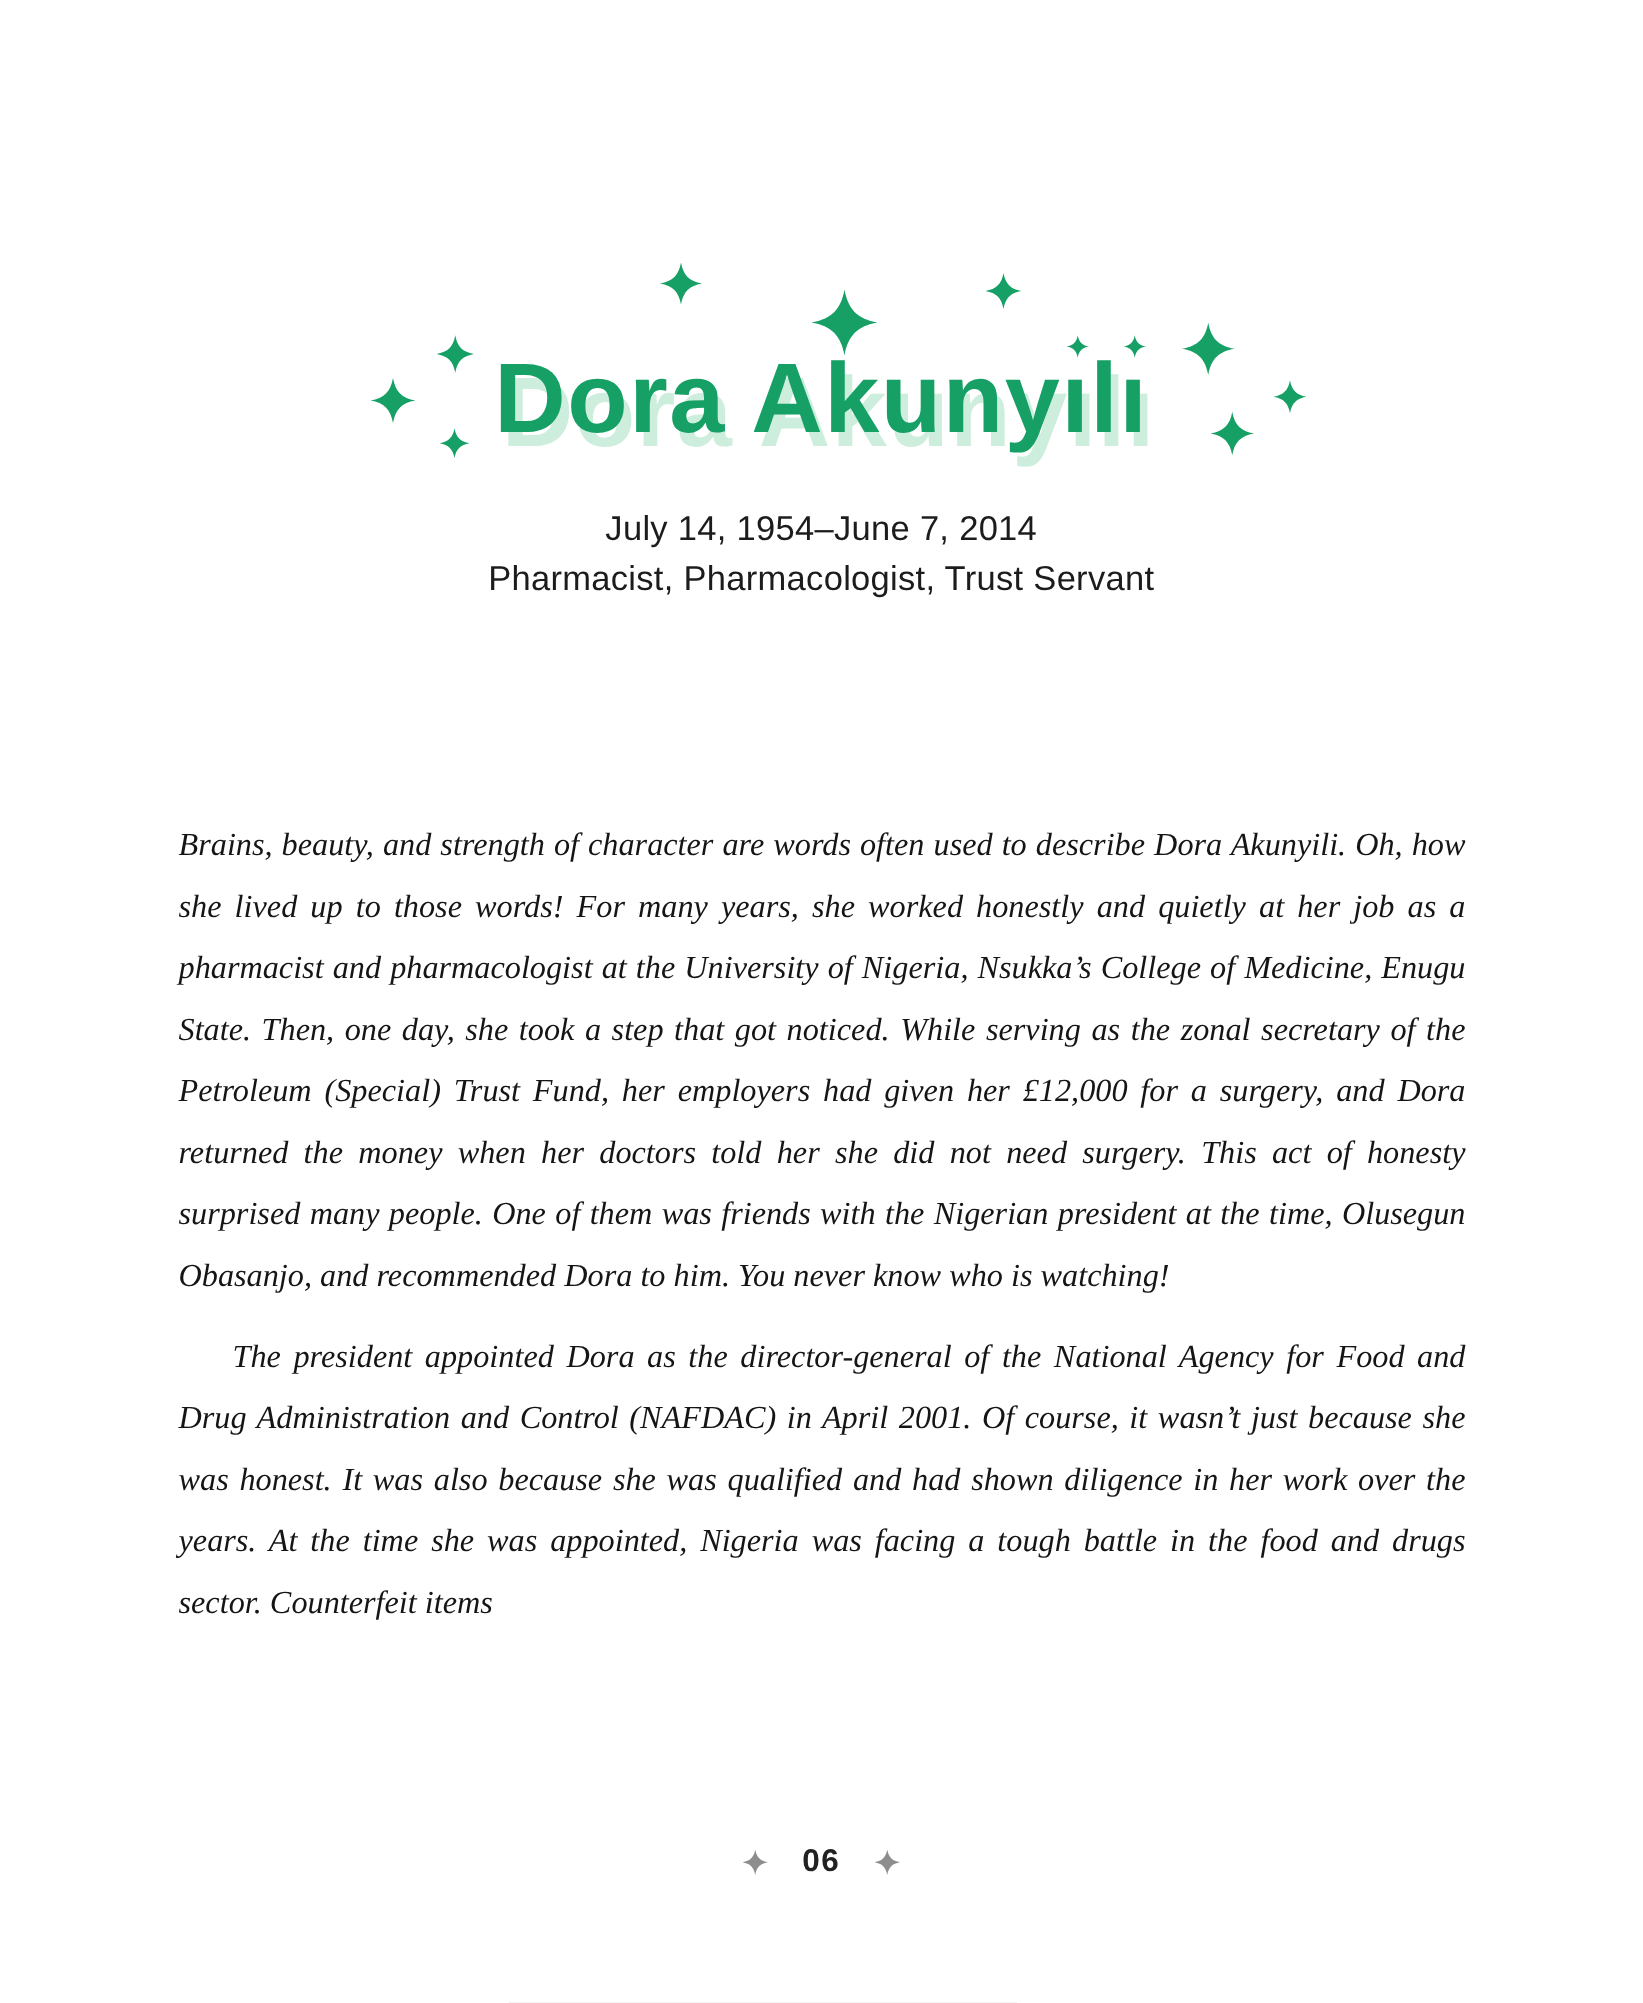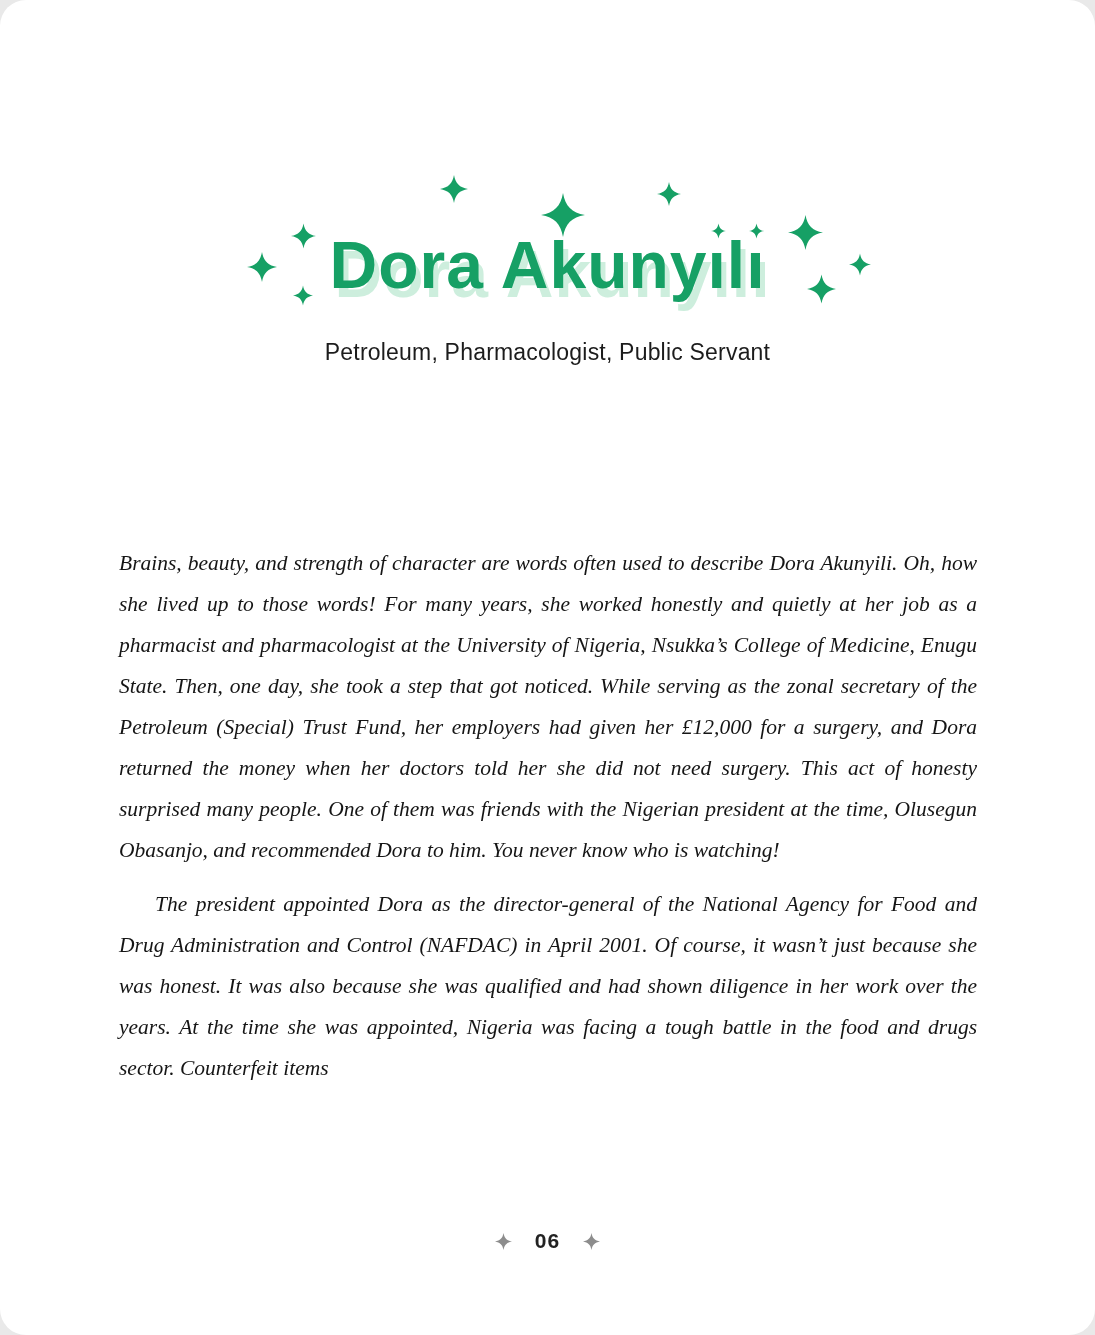--- a/index.html
+++ b/index.html
@@ -3,21 +3,20 @@
 <meta charset="utf-8">
 <style>
   html,body{margin:0;padding:0;background:#e9e9e9;}
   .page{
     position:relative;
     width:1095px;height:1335px;
     margin:0 auto;
     background:#ffffff;
     overflow:hidden;
     font-family:"Liberation Sans",sans-serif;
-    border-radius:26px;
   }
   
   .title-row{
     position:absolute;left:0;top:232px;width:100%;
     display:flex;justify-content:center;
     pointer-events:none;
   }
   .page-title{
     margin:0;
     font-family:"Liberation Sans","DejaVu Sans",sans-serif;
@@ -133,21 +132,22 @@
         </span>
       <span class="sparkle i-sparkle two">
           <svg viewBox="0 0 24 24">
             <use href="#sparkle-path" fill="#16a065"></use>
           </svg>
         </span>
     </h1>
   </div>
 
   <div class="subtitle">
-    <div>Petroleum, Pharmacologist, Public Servant</div>
+    <div>July 14, 1954–June 7, 2014</div>
+    <div>Pharmacist, Pharmacologist, Trust Servant</div>
   </div>
 
   <div class="body-text">
     <p>Brains, beauty, and strength of character are words often used to describe Dora Akunyili. Oh, how she lived up to those words! For many years, she worked honestly and quietly at her job as a pharmacist and pharmacologist at the University of Nigeria, Nsukka’s College of Medicine, Enugu State. Then, one day, she took a step that got noticed. While serving as the zonal secretary of the Petroleum (Special) Trust Fund, her employers had given her £12,000 for a surgery, and Dora returned the money when her doctors told her she did not need surgery. This act of honesty surprised many people. One of them was friends with the Nigerian president at the time, Olusegun Obasanjo, and recommended Dora to him. You never know who is watching!</p>
     <p>The president appointed Dora as the director-general of the National Agency for Food and Drug Administration and Control (NAFDAC) in April 2001. Of course, it wasn’t just because she was honest. It was also because she was qualified and had shown diligence in her work over the years. At the time she was appointed, Nigeria was facing a tough battle in the food and drugs sector. Counterfeit items</p>
   </div>
 
   <div class="footer">
     <span class="sparkle">
         <svg viewBox="0 0 24 24">

